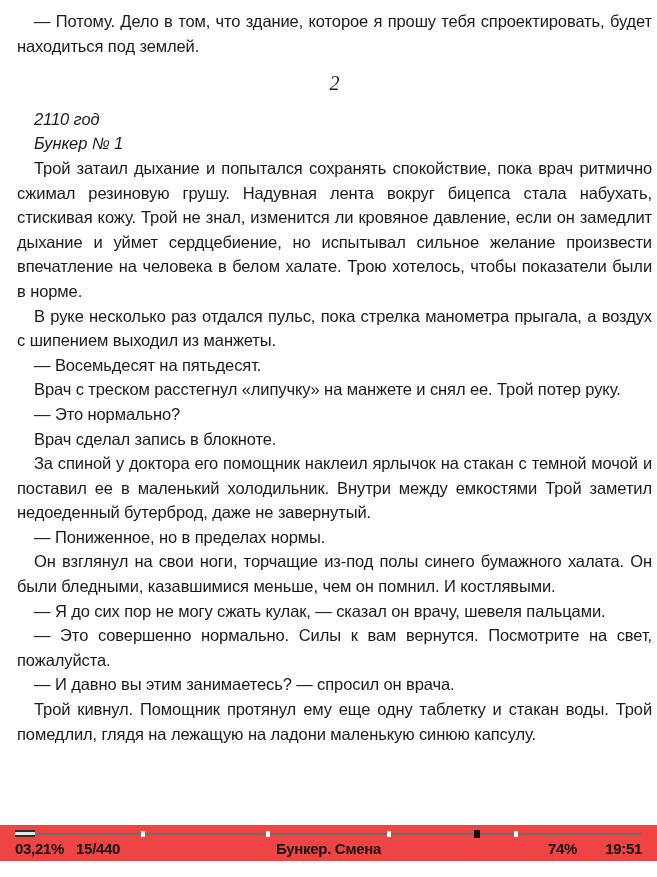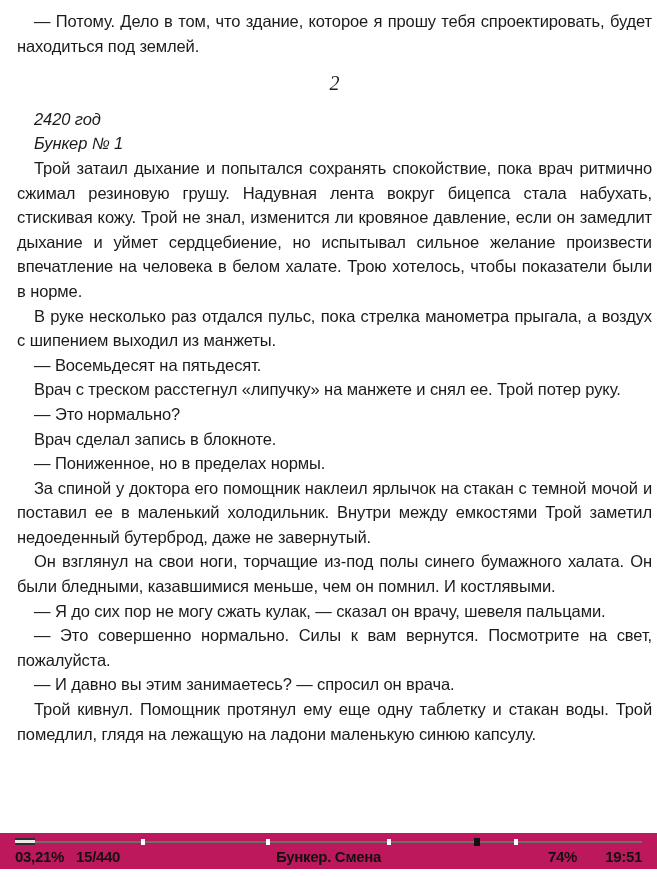--- a/index.html
+++ b/index.html
@@ -38,23 +38,23 @@
     font-family:"Liberation Serif","DejaVu Serif",serif;
     font-style:italic;
     font-size:20px;
     text-align:center;
     text-indent:0;
     margin:13px 0 11px 0;
   }
   
   .status-bar{
     position:absolute;
-    left:0;right:0;bottom:8px;
+    left:0;right:0;bottom:16px;
     height:36px;
-    background:#be185d;
+    background:#ef4444;
     padding-left:28px;
   }
   .progress{
     position:absolute;
     left:15px;
     top:5px;
     width:627px;
     height:8px;
   }
   .p-line{
@@ -100,30 +100,30 @@
   .status-left{display:flex;gap:12px;flex:1;justify-content:flex-start;}
   .status-center{flex:1;text-align:center;white-space:nowrap;}
   .status-right{display:flex;gap:28px;flex:1;justify-content:flex-end;}
 </style>
 </head>
 <body>
 
 <div class="page-text">
   <p class="body">— Потому. Дело в том, что здание, которое я прошу тебя спроектировать, будет на­ходиться под землей.</p>
   <p class="chapter">2</p>
-  <p class="epigraph">2420 год</p>
+  <p class="epigraph">2110 год</p>
   <p class="epigraph">Бункер № 1</p>
   <p class="body">Трой затаил дыхание и попытался сохранять спокойствие, пока врач ритмично сжи­мал резиновую грушу. Надувная лента вокруг бицепса стала набухать, стискивая кожу. Трой не знал, изменится ли кровяное давление, если он замедлит дыхание и уймет серд­цебиение, но испытывал сильное желание произвести впечатление на человека в белом халате. Трою хотелось, чтобы показатели были в норме.</p>
   <p class="body">В руке несколько раз отдался пульс, пока стрелка манометра прыгала, а воздух с ши­пением выходил из манжеты.</p>
   <p class="body">— Восемьдесят на пятьдесят.</p>
   <p class="body">Врач с треском расстегнул «липучку» на манжете и снял ее. Трой потер руку.</p>
   <p class="body">— Это нормально?</p>
   <p class="body">Врач сделал запись в блокноте.</p>
+  <p class="body">За спиной у доктора его помощник наклеил ярлычок на стакан с темной мочой и по­ставил ее в маленький холодильник. Внутри между емкостями Трой заметил недоеден­ный бутерброд, даже не завернутый.</p>
   <p class="body">— Пониженное, но в пределах нормы.</p>
-  <p class="body">За спиной у доктора его помощник наклеил ярлычок на стакан с темной мочой и по­ставил ее в маленький холодильник. Внутри между емкостями Трой заметил недоеден­ный бутерброд, даже не завернутый.</p>
   <p class="body">Он взглянул на свои ноги, торчащие из-под полы синего бумажного халата. Он были бледными, казавшимися меньше, чем он помнил. И костлявыми.</p>
   <p class="body">— Я до сих пор не могу сжать кулак, — сказал он врачу, шевеля пальцами.</p>
   <p class="body">— Это совершенно нормально. Силы к вам вернутся. Посмотрите на свет, пожалуй­ста.</p>
   <p class="body">— И давно вы этим занимаетесь? — спросил он врача.</p>
   <p class="body">Трой кивнул. Помощник протянул ему еще одну таблетку и стакан воды. Трой помед­лил, глядя на лежащую на ладони маленькую синюю капсулу.</p>
 
 </div>
 
 <div class="status-bar">
   <div class="progress">

